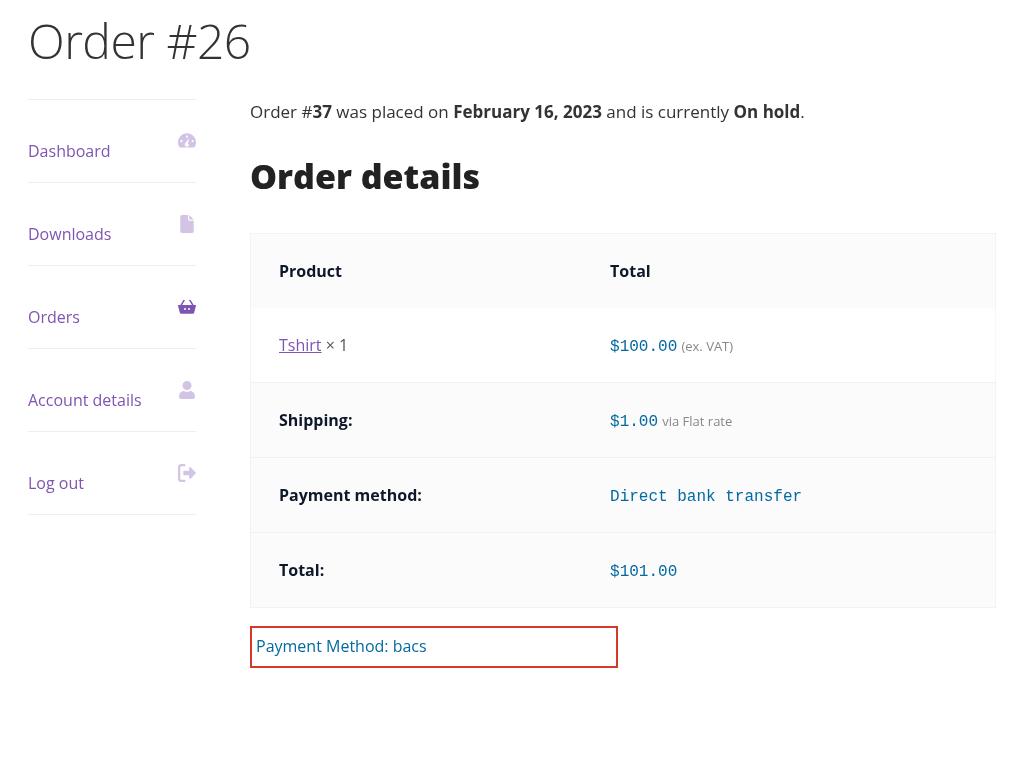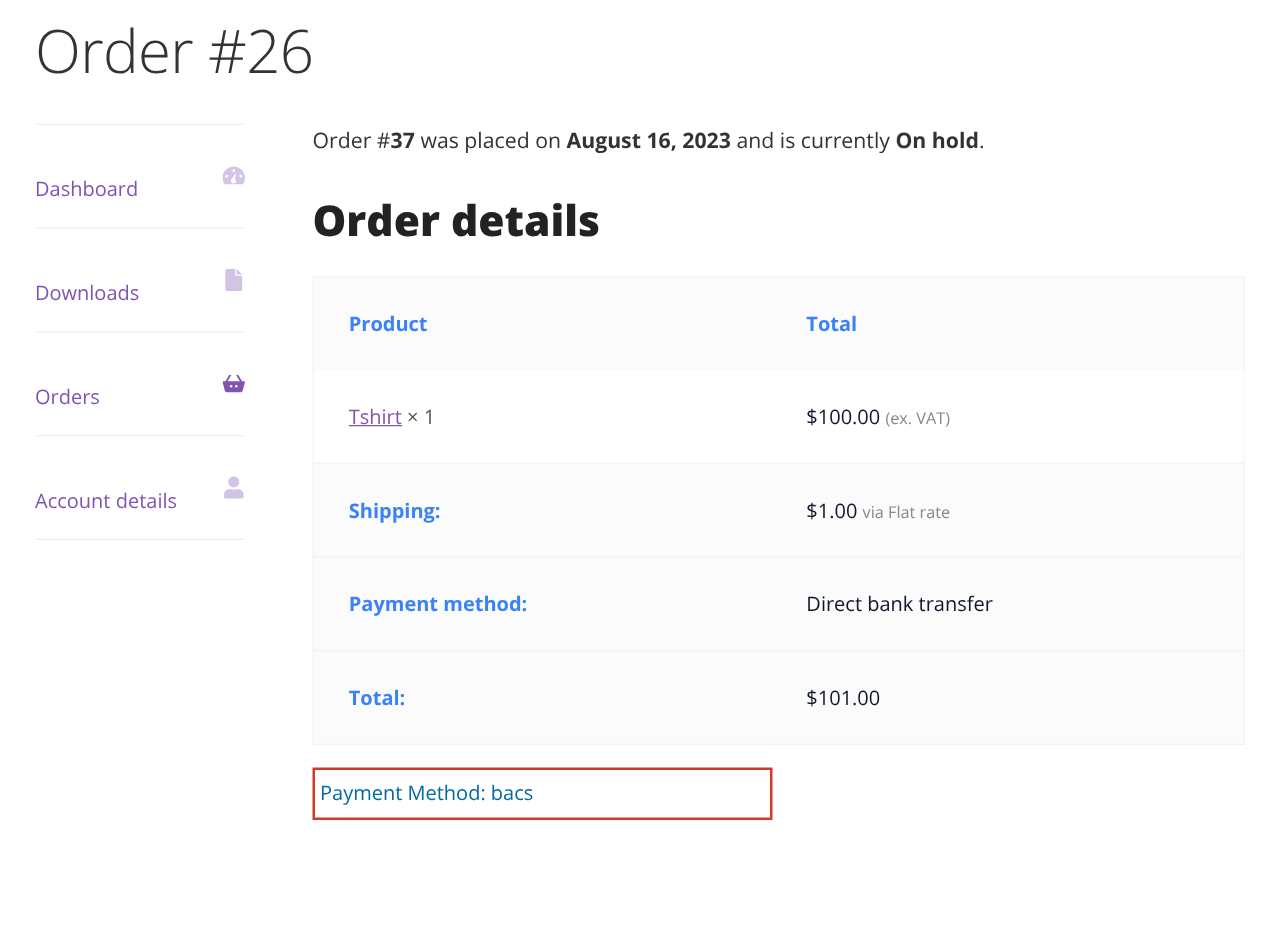--- a/index.html
+++ b/index.html
@@ -63,50 +63,50 @@
     color: #333;
     font-size: 17px;
     margin-bottom: 28px;
     line-height: 1.5;
   }
   .status-line .strong { font-weight: 700; }
   .section-heading {
     font-size: 34px;
     font-weight: 800;
     color: #222;
-    margin-bottom: 22px;
+    margin-bottom: 34px;
   }
   .order-table {
     width: 100%;
     border-collapse: collapse;
     background: #fbfbfb;
     border: 1px solid rgba(0,0,0,0.03);
   }
   .order-table th, .order-table td {
     text-align: left;
     padding: 26px 28px;
     font-size: 16px;
     color: #555;
   }
   .order-table th {
     font-weight: 700;
-    color: #3b82f6;
+    color: #0f172a;
   }
   .order-table tbody tr + tr td,
   .order-table tfoot tr td,
   .order-table tfoot tr th {
     border-top: 1px solid rgba(0,0,0,0.04);
   }
   .product-row td { background: #ffffff; }
   .product-link {
     color: #7f54b3;
     text-decoration: underline;
   }
   .qty { color: #555; }
-  .amount { color: #0f172a; }
+  .amount { color: #0369a1; font-family: Liberation Mono, monospace; }
   .meta-note { color: #888; font-size: 13px; text-align: right; }
   .tfoot-label { font-weight: 700; color: #6b6b6b; }
   .debug-box {
     margin-top: 18px;
     border: 2px solid #d33a2c;
     display: inline-block;
     padding: 4px 10px 6px 4px;
     min-width: 368px;
   }
   .debug-line {
@@ -150,26 +150,34 @@
           </span>
         </li>
         <li class="nav-item">
           <span class="nav-label">Account details</span>
           <span class="nav-icon">
             <svg viewBox="0 0 448 512" fill="currentColor">
                 <path d="M224 256a128 128 0 100-256 128 128 0 000 256zm89 32h-17a174 174 0 01-144 0h-17A134 134 0 000 422v42a48 48 0 0048 48h352a48 48 0 0048-48v-42a134 134 0 00-135-134z"></path>
               </svg>
           </span>
         </li>
+        <li class="nav-item">
+          <span class="nav-label">Log out</span>
+          <span class="nav-icon">
+            <svg viewBox="0 0 512 512" fill="currentColor">
+                <path d="M502 273l-144 144c-15 15-41 4-41-17v-80H176a24 24 0 01-24-24v-80a24 24 0 0124-24h141v-80c0-21 26-32 41-17l144 144a24 24 0 010 34zM192 448H96a32 32 0 01-32-32V96a32 32 0 0132-32h96a16 16 0 0016-16V16a16 16 0 00-16-16H96A96 96 0 000 96v320a96 96 0 0096 96h96a16 16 0 0016-16v-32a16 16 0 00-16-16z"></path>
+              </svg>
+          </span>
+        </li>
       </ul>
     </nav>
 
     <main class="main">
       <p class="status-line">
-        <span>Order #</span><span class="strong">37</span><span> was placed on </span><span class="strong">August 16, 2023</span><span> and is currently </span><span class="strong">On hold</span><span>.</span>
+        <span>Order #</span><span class="strong">37</span><span> was placed on </span><span class="strong">February 16, 2023</span><span> and is currently </span><span class="strong">On hold</span><span>.</span>
       </p>
 
       <h2 class="section-heading">Order details</h2>
 
       <table class="order-table">
         <thead>
           <tr>
             <th>Product</th>
             <th>Total</th>
           </tr>

